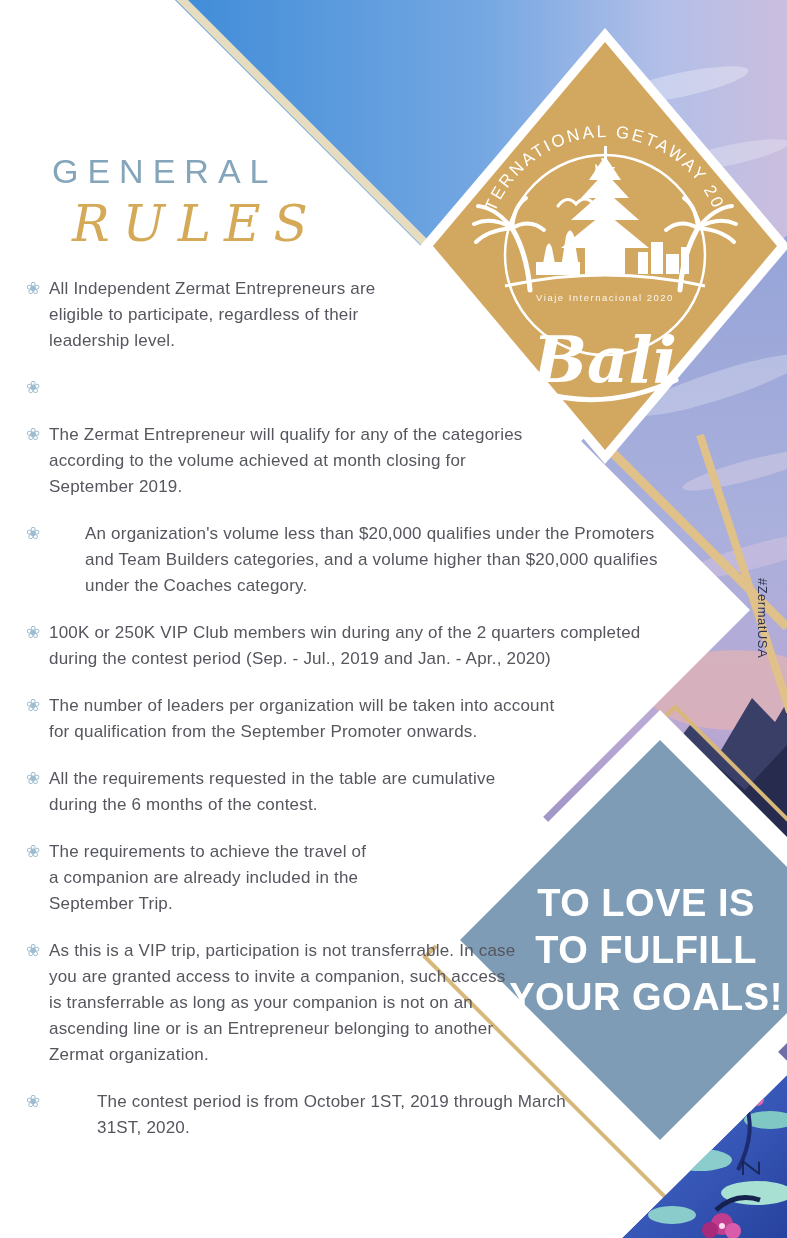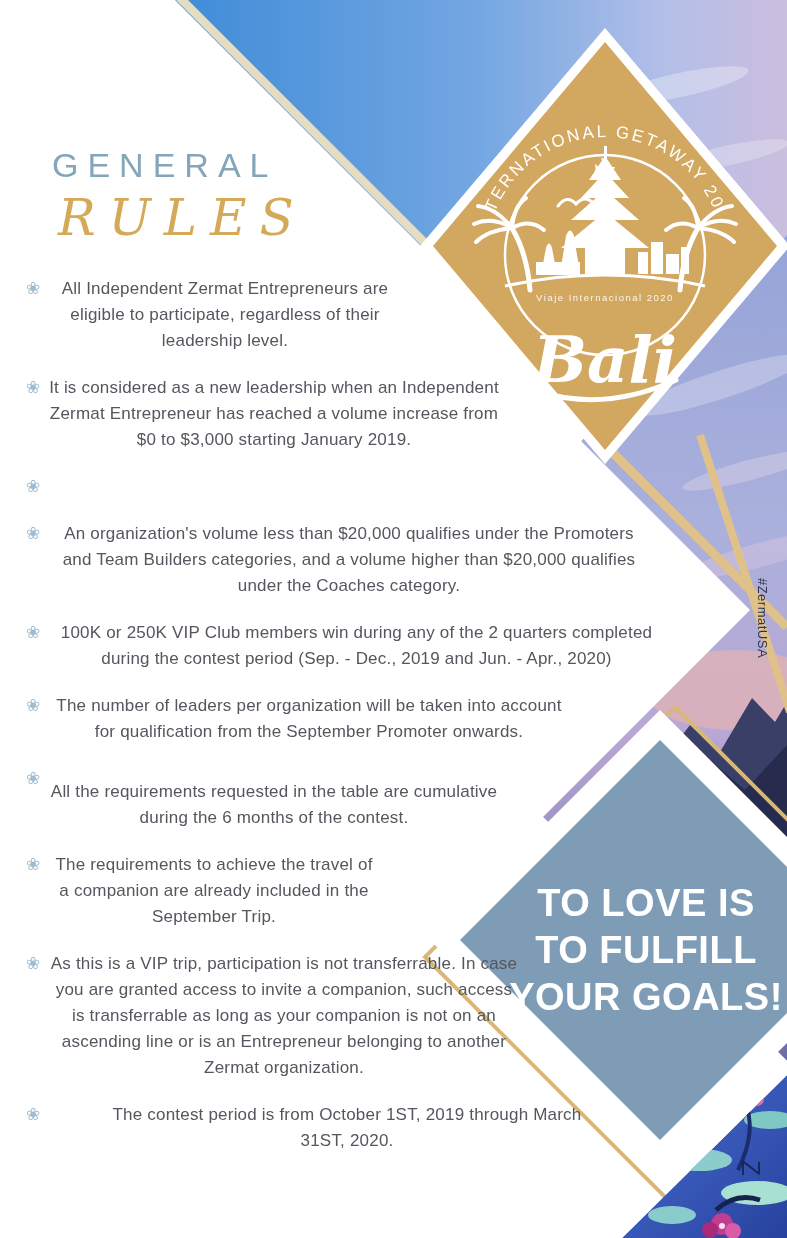--- a/index.html
+++ b/index.html
@@ -1,28 +1,28 @@
 <!DOCTYPE html>
 <html><head>
 <meta charset="utf-8">
 <style>
   html,body{margin:0;padding:0;}
   body{width:787px;height:1238px;position:relative;overflow:hidden;background:#ffffff;
        font-family:"Liberation Sans",sans-serif;}
   #bg{position:absolute;left:0;top:0;width:787px;height:1238px;}
 
-  .title-block{position:absolute;left:52px;top:146px;}
+  .title-block{position:absolute;left:52px;top:152px;}
   .title-line1{font-size:34px;letter-spacing:9px;color:#84a5ba;font-weight:400;}
   .title-line2{font-size:50px;letter-spacing:13px;color:#d4aa58;
-               font-family:"DejaVu Serif",serif;font-style:italic;margin-left:6px;margin-top:4px;}
+               font-family:"DejaVu Serif",serif;font-style:italic;margin-left:20px;margin-top:4px;}
 
   .rules{position:absolute;left:26px;top:276px;width:690px;list-style:none;margin:0;padding:0;}
   .rules li{display:flex;align-items:flex-start;margin-bottom:21px;}
   .bullet{flex:0 0 18px;color:#9fbdd1;font-size:17px;line-height:26px;margin-right:5px;}
-  .rule-text{color:#55565e;font-size:17px;line-height:26px;letter-spacing:0.2px;text-align:center;}
+  .rule-text{color:#55565e;font-size:17px;line-height:26px;letter-spacing:0.2px;}
 
   .goal-text{position:absolute;left:478px;top:880px;width:336px;text-align:center;
              color:#ffffff;font-weight:bold;font-size:38px;line-height:47px;letter-spacing:0.5px;}
 
   svg text{font-family:"Liberation Sans",sans-serif;}
   .bali-script{font-family:"DejaVu Serif",serif;font-style:italic;font-weight:bold;}
 </style>
 </head>
 <body>
 
@@ -173,40 +173,40 @@
   <div class="title-line2">RULES</div>
 </div>
 
 <ul class="rules">
   <li>
       <span class="bullet">❀</span>
       <span class="rule-text" style="max-width: 352px;">All Independent Zermat Entrepreneurs are eligible to participate, regardless of their leadership level.</span>
     </li>
   <li>
       <span class="bullet">❀</span>
-      <span class="rule-text" style="max-width: 450px;">It is considered as a new leadership when an Independent Zermat Entrepreneur has reached a volume increase from $0 to $3,000 starting January 2019.</span>
-    </li>
-  <li>
-      <span class="bullet">❀</span>
-    </li>
-  <li>
-      <span class="bullet">❀</span>
-      <span class="rule-text" style="max-width: 600px;">An organization's volume less than $20,000 qualifies under the Promoters and Team Builders categories, and a volume higher than $20,000 qualifies under the Coaches category.</span>
-    </li>
-  <li>
-      <span class="bullet">❀</span>
-      <span class="rule-text" style="max-width: 615px;">100K or 250K VIP Club members win during any of the 2 quarters completed during the contest period (Sep. - Dec., 2019 and Jun. - Apr., 2020)</span>
+    </li>
+  <li>
+      <span class="bullet">❀</span>
+      <span class="rule-text" style="max-width: 500px;">The Zermat Entrepreneur will qualify for any of the categories according to the volume achieved at month closing for September 2019.</span>
+    </li>
+  <li>
+      <span class="bullet">❀</span>
+      <span class="rule-text" style="max-width: 600px; margin-left: 36px;">An organization's volume less than $20,000 qualifies under the Promoters and Team Builders categories, and a volume higher than $20,000 qualifies under the Coaches category.</span>
+    </li>
+  <li>
+      <span class="bullet">❀</span>
+      <span class="rule-text" style="max-width: 615px;">100K or 250K VIP Club members win during any of the 2 quarters completed during the contest period (Sep. - Jul., 2019 and Jan. - Apr., 2020)</span>
     </li>
   <li>
       <span class="bullet">❀</span>
       <span class="rule-text" style="max-width: 520px;">The number of leaders per organization will be taken into account for qualification from the September Promoter onwards.</span>
     </li>
   <li>
       <span class="bullet">❀</span>
-      <span class="rule-text" style="max-width: 450px; margin-top: 13px;">All the requirements requested in the table are cumulative during the 6 months of the contest.</span>
+      <span class="rule-text" style="max-width: 450px;">All the requirements requested in the table are cumulative during the 6 months of the contest.</span>
     </li>
   <li>
       <span class="bullet">❀</span>
       <span class="rule-text" style="max-width: 330px;">The requirements to achieve the travel of a companion are already included in the September Trip.</span>
     </li>
   <li>
       <span class="bullet">❀</span>
       <span class="rule-text" style="max-width: 470px;">As this is a VIP trip, participation is not transferrable. In case you are granted access to invite a companion, such access is transferrable as long as your companion is not on an ascending line or is an Entrepreneur belonging to another Zermat organization.</span>
     </li>
   <li>

